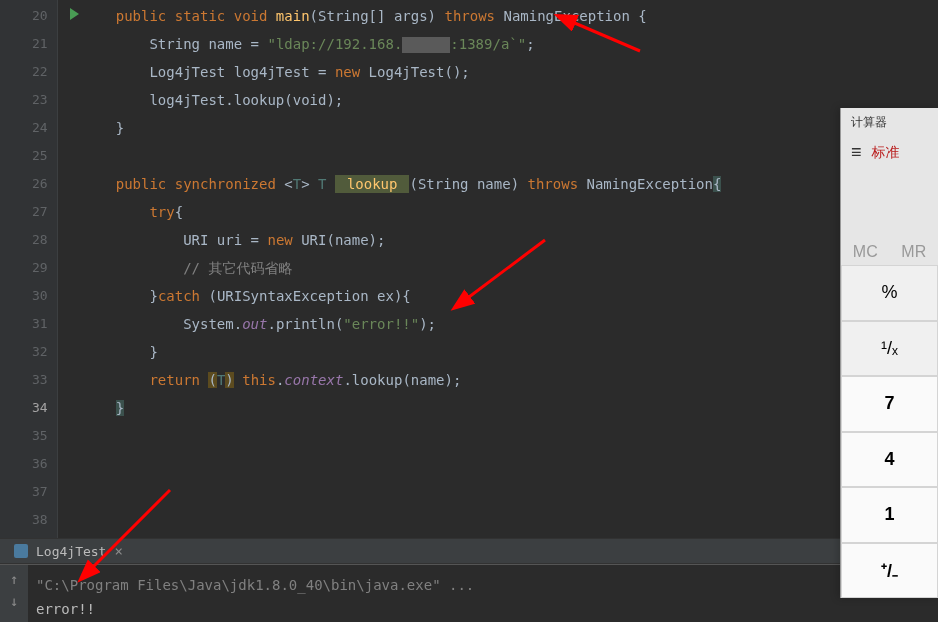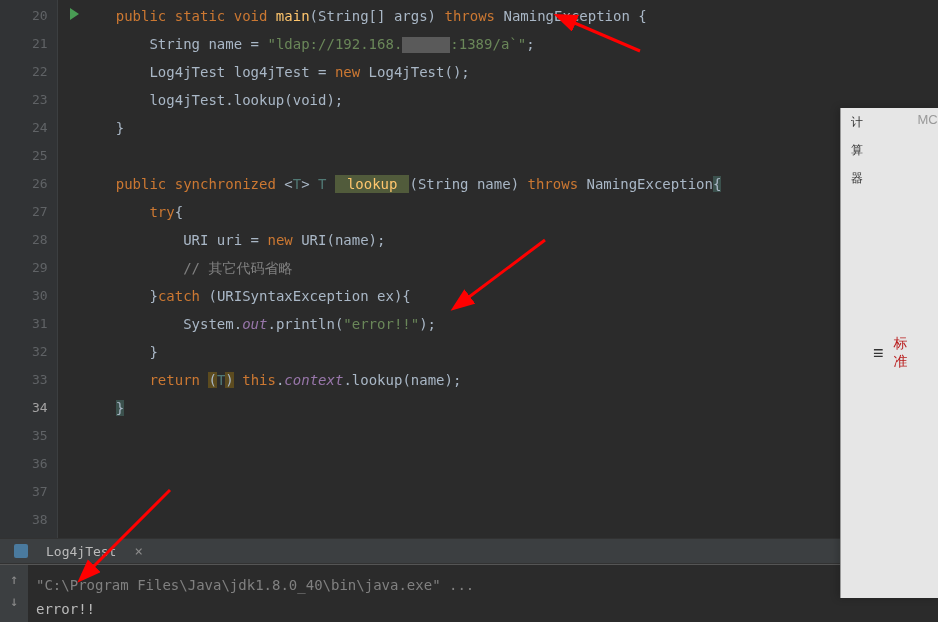--- a/index.html
+++ b/index.html
@@ -73,21 +73,21 @@
       display: flex;
       align-items: center;
       padding-left: 6px;
     }
     .tab {
       display: flex;
       align-items: center;
       color: #bbbbbb;
       font-size: 13px;
       padding: 2px 8px;
-      gap: 18px;
+      gap: 8px;
     }
     .tab-icon {
       width: 14px; height: 14px;
       background: #4a7a9e;
       border-radius: 2px;
     }
     .tab-close { color: #8c8c8c; font-size: 14px; }
     .console {
       height: 58px;
       background: #2b2b2b;
@@ -119,21 +119,21 @@
     .red-arrow svg { overflow: visible; }
     .calculator {
       position: absolute;
       right: 0; top: 108px;
       width: 98px;
       height: 490px;
       background: #e6e6e6;
       border-left: 1px solid #999;
       box-shadow: -2px 0 8px rgba(0,0,0,0.2);
       display: flex;
-      flex-direction: row;
+      flex-direction: column;
       font-family: 'Segoe UI', sans-serif;
     }
     .calc-title {
       height: 28px;
       line-height: 28px;
       padding-left: 10px;
       font-size: 12px;
       color: #333;
       background: #e6e6e6;
     }
@@ -146,21 +146,21 @@
     .calc-menu { font-size: 18px; color: #333; }
     .calc-mode { font-size: 14px; font-weight: normal; color: #b91c1c; }
     .calc-display {
       height: 70px;
       background: #e6e6e6;
     }
     .calc-mem {
       display: flex;
       justify-content: space-around;
       padding: 4px 0;
-      font-size: 13px;
+      font-size: 16px;
       color: #999;
     }
     .calc-btns {
       flex: 1;
       display: flex;
       flex-direction: column;
     }
     .calc-btn {
       flex: 1;
       border: 1px solid #d4d4d4;

